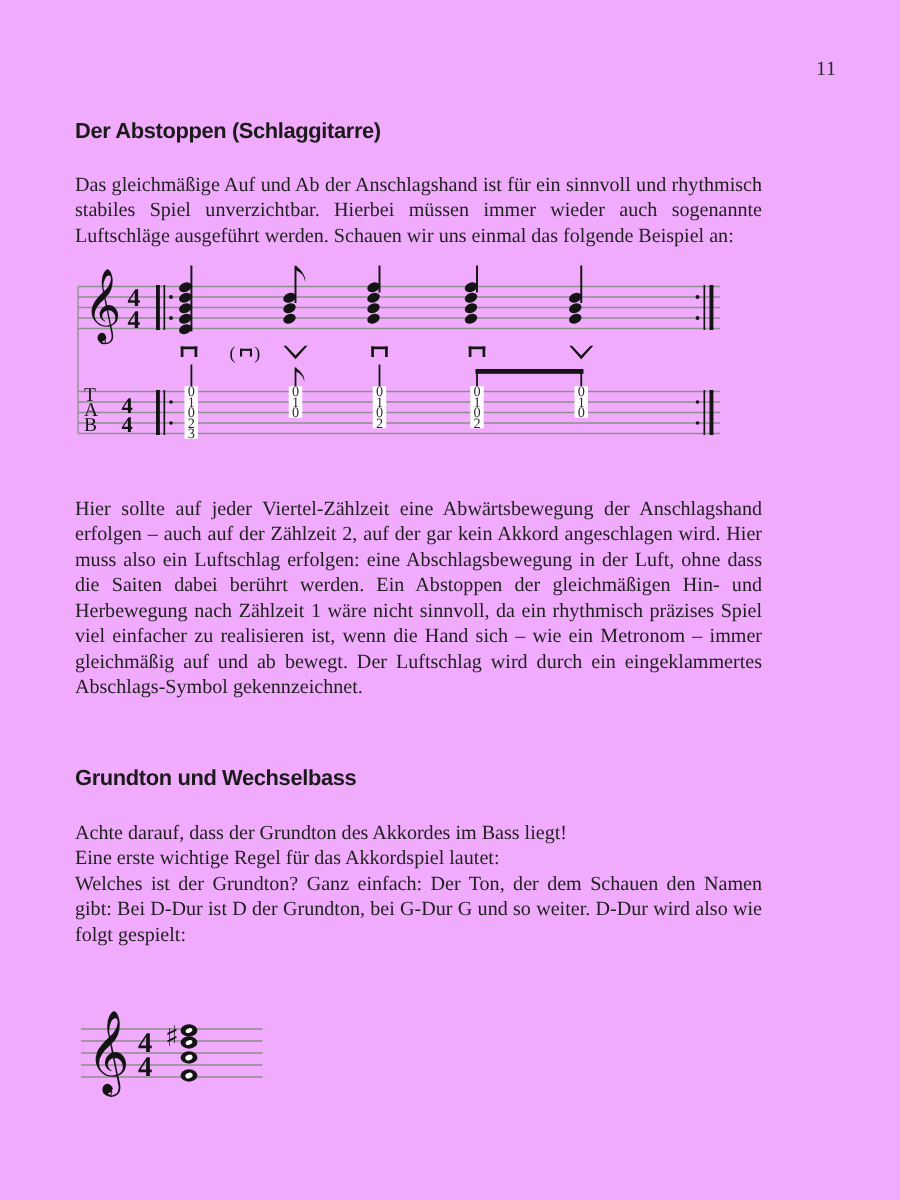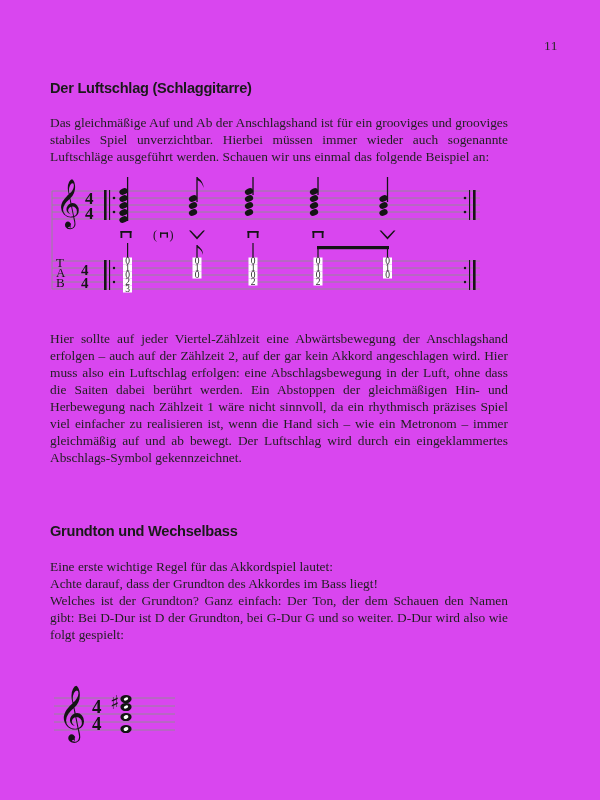--- a/index.html
+++ b/index.html
@@ -4,21 +4,21 @@
 <style>
   html, body {
     margin: 0;
     padding: 0;
     background: #ffffff;
   }
   .page {
     position: relative;
     width: 600px;
     height: 800px;
-    background: #d946ef;
+    background: #f0abfc;
     overflow: hidden;
     font-family: "Liberation Serif", serif;
     color: #1c1c1c;
   }
 
   
   .folio {
     position: absolute;
     top: 38px;
     right: 42px;
@@ -39,21 +39,21 @@
   h2.section-head {
     font-family: "Liberation Sans", sans-serif;
     font-weight: bold;
     font-size: 14.6px;
     letter-spacing: -0.25px;
     color: #1a1a1a;
     margin: 0 0 16px 0;
     line-height: 1.2;
   }
   h2.section-head.second {
-    margin-top: 16px;
+    margin-top: 4px;
     margin-bottom: 18px;
   }
 
   p.body {
     font-family: "Liberation Serif", serif;
     font-size: 13.4px;
     line-height: 17.1px;
     text-align: justify;
     margin: 0 0 12px 0;
     color: #1f1f1f;
@@ -76,23 +76,23 @@
 </style>
 </head>
 <body>
 
 <div class="page">
 
   <div class="folio">11</div>
 
   <div class="content">
 
-    <h2 class="section-head">Der Luftschlag (Schlaggitarre)</h2>
-
-    <p class="body" id="p1"><span>Das gleichmäßige Auf und Ab der Anschlagshand ist für ein grooviges und grooviges stabiles Spiel unverzichtbar. Hierbei müssen immer wieder auch sogenannte </span><b>Luftschläge</b><span> ausgeführt werden. Schauen wir uns einmal das folgende Beispiel an:</span></p>
+    <h2 class="section-head">Der Abstoppen (Schlaggitarre)</h2>
+
+    <p class="body" id="p1"><span>Das gleichmäßige Auf und Ab der Anschlagshand ist für ein sinnvoll und rhythmisch stabiles Spiel unverzichtbar. Hierbei müssen immer wieder auch sogenannte </span><b>Luftschläge</b><span> ausgeführt werden. Schauen wir uns einmal das folgende Beispiel an:</span></p>
 
     <div class="music-block">
       <svg class="music-svg" width="458" height="125" viewBox="0 0 458 125">
         <defs>
           <g id="noteheadSlant">
             <ellipse cx="0" cy="0" rx="4.3" ry="3.1" transform="rotate(-22)"></ellipse>
           </g>
         </defs>
 
         <g stroke="#8e8e8e" stroke-width="0.9">
@@ -345,22 +345,22 @@
     </div>
 
     <div class="spacer-14"></div>
 
     <p class="body" id="p2"><span>Hier sollte auf jeder Viertel-Zählzeit eine Abwärtsbewegung der Anschlagshand erfolgen – auch auf der Zählzeit 2, auf der gar kein Akkord angeschlagen wird. Hier muss also ein </span><b>Luftschlag</b><span> erfolgen: </span><b>eine Abschlagsbewegung in der Luft, ohne dass die Saiten dabei berührt werden.</b><span> Ein Abstoppen der gleichmäßigen Hin- und Herbewegung nach Zählzeit 1 wäre nicht sinnvoll, da ein rhythmisch präzises Spiel viel einfacher zu realisieren ist, wenn die Hand sich – wie ein Metronom – immer gleichmäßig auf und ab bewegt. Der </span><b>Luftschlag</b><span> wird durch ein eingeklammertes Abschlags-Symbol gekennzeichnet.</span></p>
 
     <div class="spacer-28"></div>
 
     <h2 class="section-head second">Grundton und Wechselbass</h2>
 
+    <p class="body tight" id="p4"><b>Achte darauf, dass der Grundton des Akkordes im Bass liegt!</b></p>
     <p class="body tight" id="p3"><span>Eine erste wichtige Regel für das Akkordspiel lautet:</span></p>
-    <p class="body tight" id="p4"><b>Achte darauf, dass der Grundton des Akkordes im Bass liegt!</b></p>
     <p class="body" id="p5"><span>Welches ist der Grundton? Ganz einfach: Der Ton, der dem Schauen den Namen gibt: Bei D-Dur ist D der Grundton, bei G-Dur G und so weiter. D-Dur wird also wie folgt gespielt:</span></p>
 
     <div class="spacer-20"></div>
 
     <div class="music-block">
       <svg class="music-svg" width="200" height="80" viewBox="0 0 200 80">
         <g stroke="#8e8e8e" stroke-width="0.9">
           <line x1="4" y1="16" x2="125" y2="16"></line>
           <line x1="4" y1="24" x2="125" y2="24"></line>
           <line x1="4" y1="32" x2="125" y2="32"></line>

